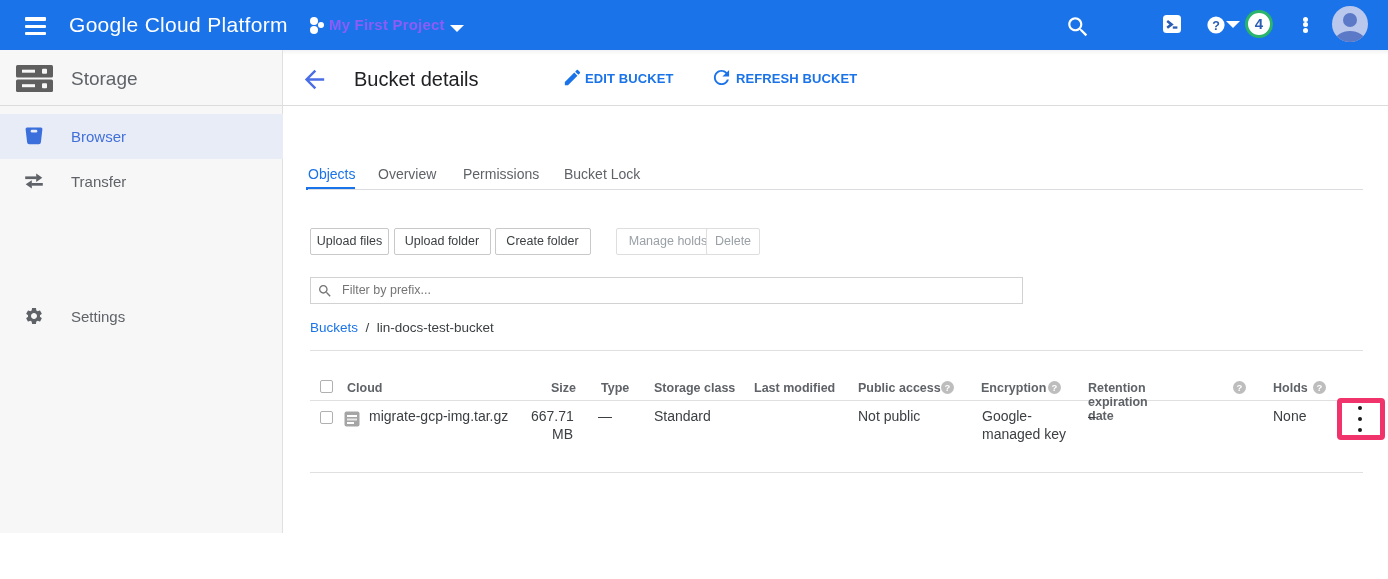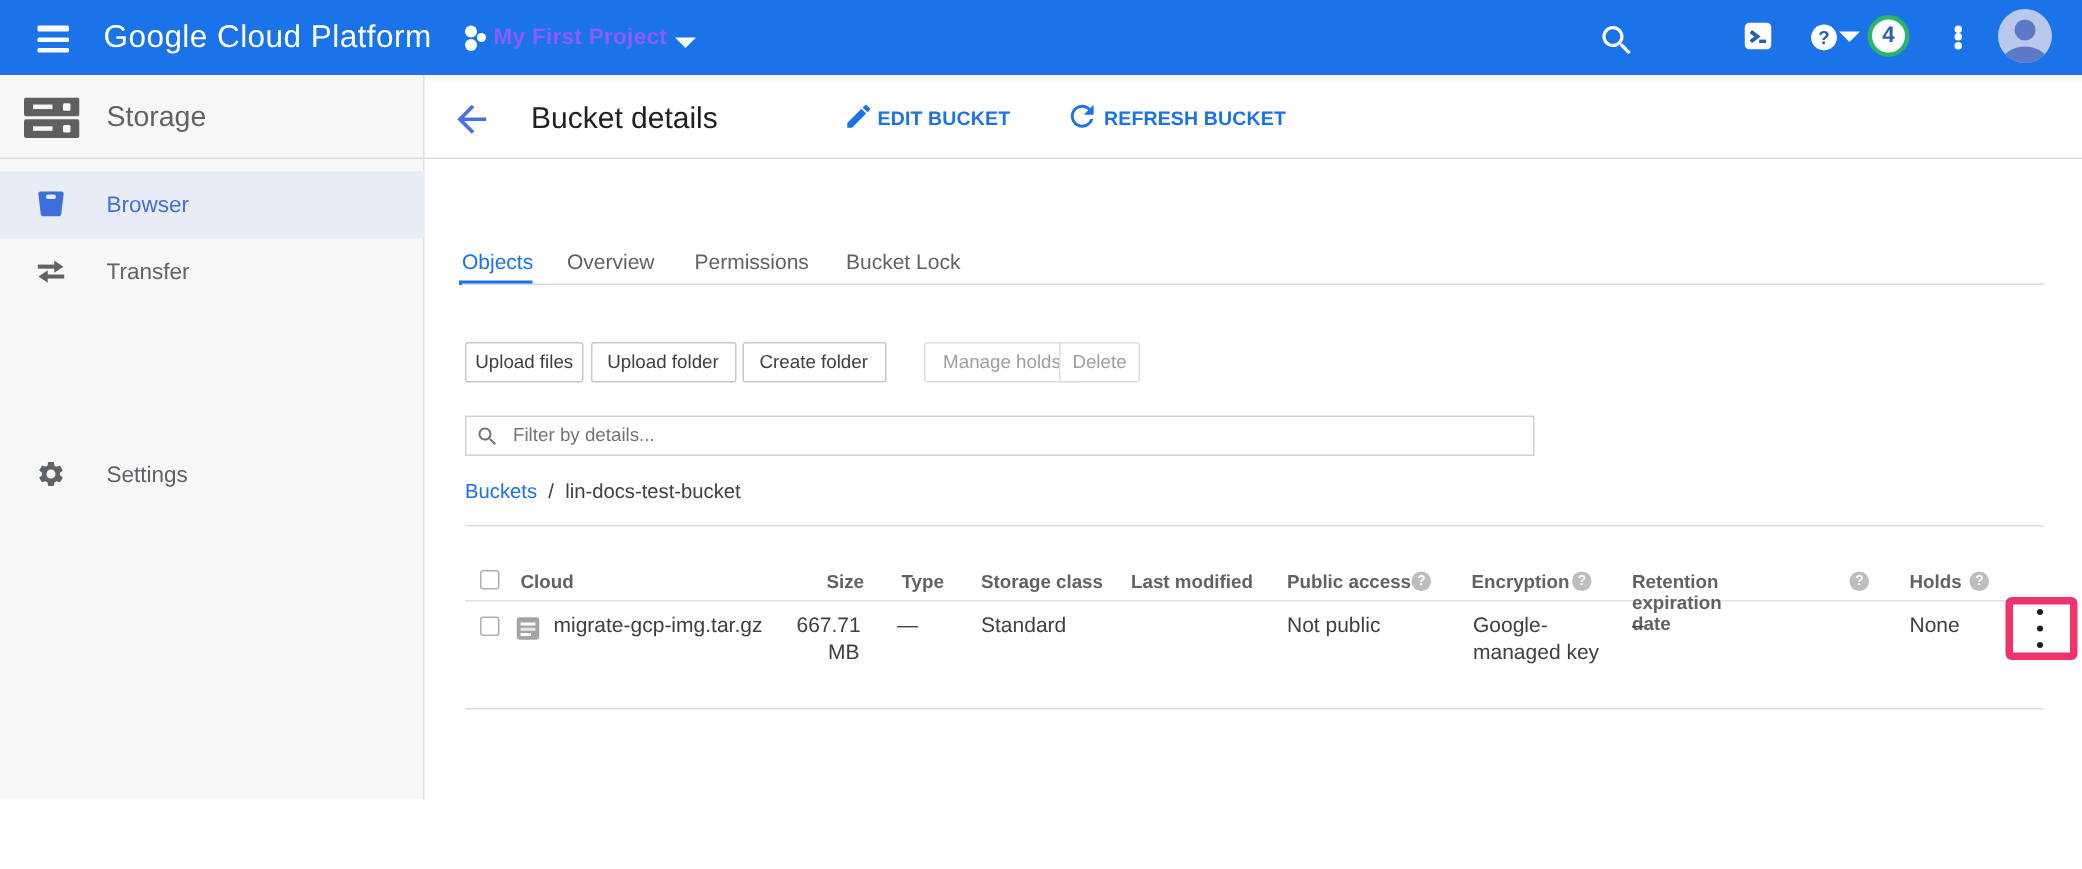--- a/index.html
+++ b/index.html
@@ -165,21 +165,21 @@
   <div class="btn" style="left:310px;   width:79px;">Upload files</div>
   <div class="btn" style="left:393.5px; width:97px;">Upload folder</div>
   <div class="btn" style="left:494.5px; width:96px;">Create folder</div>
   <div class="btn dis" style="left:596px; width:104px;margin-left:20px;">Manage holds</div>
   <div class="btn dis" style="left:706px; width:54px;">Delete</div>
 
   <div class="abs" id="filter"></div>
   <svg class="abs" style="left:317px; top:283px" width="16" height="16" viewBox="0 0 24 24">
       <path fill="#757575" d="M15.5 14h-.79l-.28-.27C15.41 12.59 16 11.11 16 9.5 16 5.91 13.09 3 9.5 3S3 5.91 3 9.5 5.91 16 9.5 16c1.61 0 3.09-.59 4.23-1.57l.27.28v.79l5 5L20.49 19l-5-4.99zM9.5 14C7.01 14 5 11.99 5 9.5S7.01 5 9.5 5 14 7.01 14 9.5 11.99 14 9.5 14z"></path>
     </svg>
-  <div class="abs" id="filter-ph">Filter by details...</div>
+  <div class="abs" id="filter-ph">Filter by prefix...</div>
 
   <div class="abs" id="crumb"><a>Buckets</a> &nbsp;/&nbsp; lin-docs-test-bucket</div>
 
   <div class="tline" style="top:350px"></div>
   <div class="tline" style="top:400px"></div>
   <div class="tline" style="top:472px"></div>
 
   <div class="chk" style="top:380px"></div>
   <div class="th" style="left:347px">Cloud</div>
   <div class="th" style="left:551px">Size</div>

